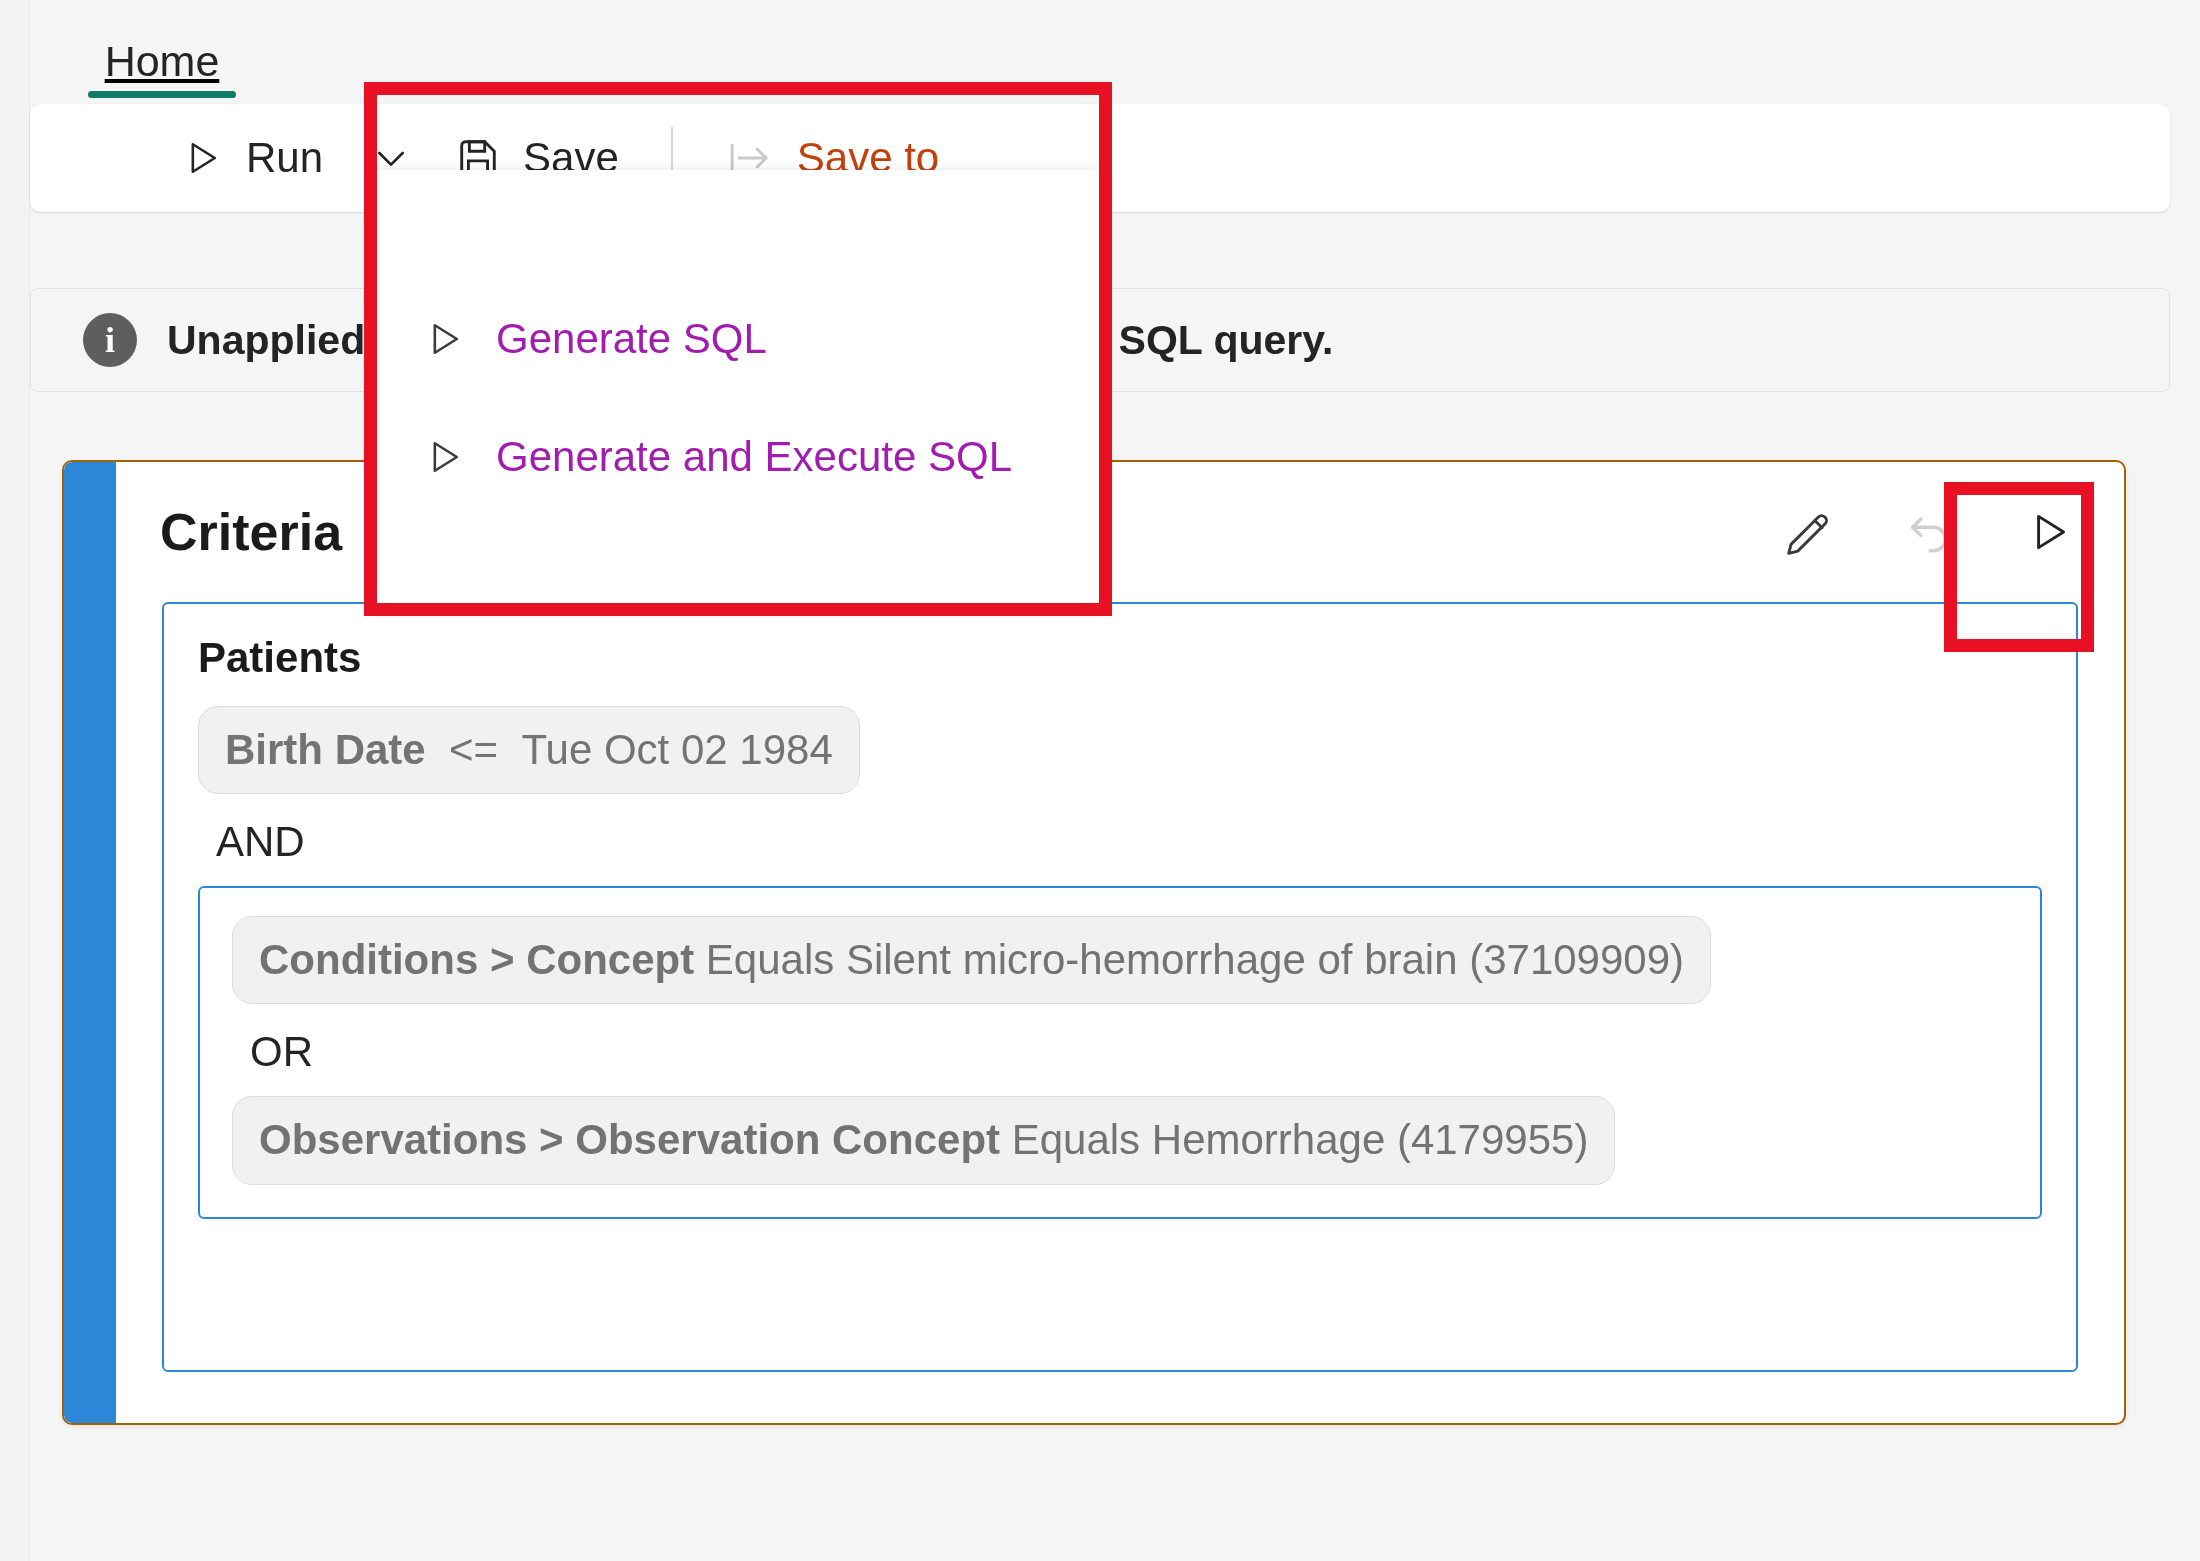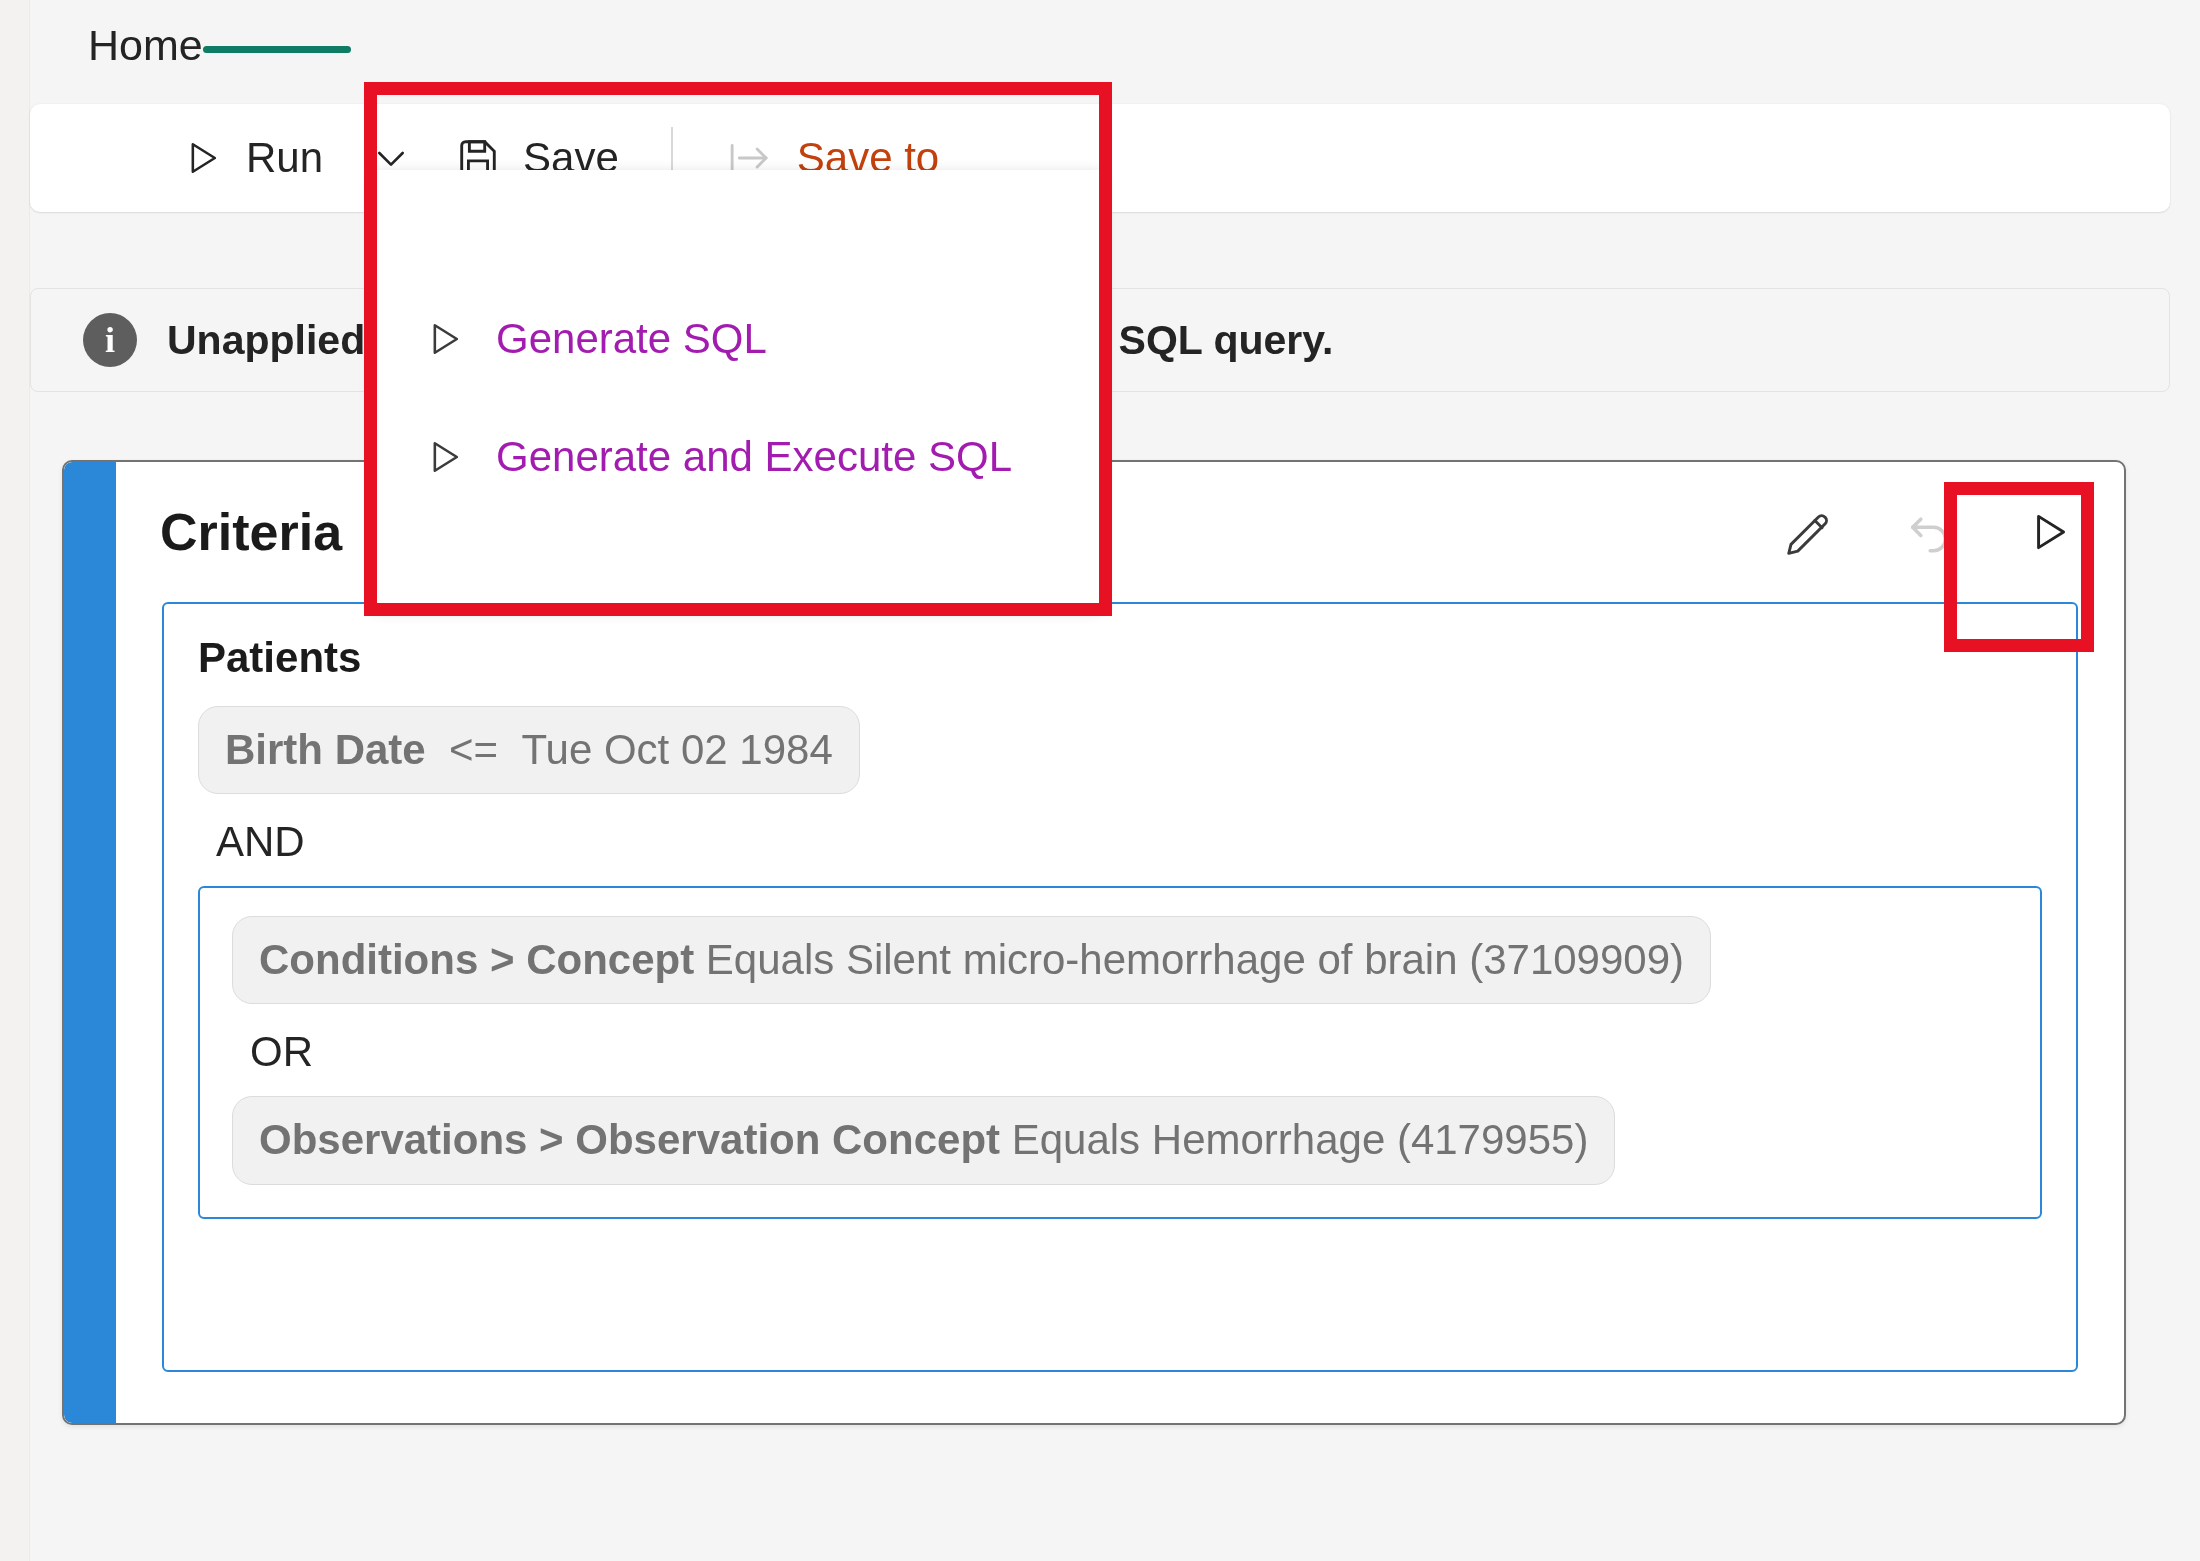--- a/index.html
+++ b/index.html
@@ -25,23 +25,24 @@
 
   
   .tabstrip {
     position: absolute; left: 30px; top: 0;
     width: 2170px; height: 98px;
     background: #f5f5f5;
   }
   .tab {
     position: absolute; left: 40px; top: 0;
     height: 98px;
-    display: flex; flex-direction: row;
+    display: flex; flex-direction: column;
     align-items: center; justify-content: flex-end;
     padding: 0 18px;
+    text-decoration: underline;
   }
   .tab-label {
     font-size: 43px;
     color: #242424;
     line-height: 1;
     padding-bottom: 8px;
   }
   .tab-underline {
     width: 148px; height: 7px;
     border-radius: 4px;
@@ -107,21 +108,21 @@
     color: #242424;
     white-space: nowrap;
   }
   .msg-text b { font-weight: bold; }
 
   
   .card {
     position: absolute; left: 62px; top: 460px;
     width: 2064px; height: 965px;
     background: #ffffff;
-    border: 2px solid #737373;
+    border: 2px solid #a16207;
     border-radius: 10px;
     box-shadow: 0 2px 5px rgba(0,0,0,0.08);
     display: flex;
     overflow: hidden;
   }
   .card-accent {
     width: 52px; height: 100%;
     background: #2b88d8;
     border-radius: 8px 0 0 8px;
     flex: 0 0 auto;

